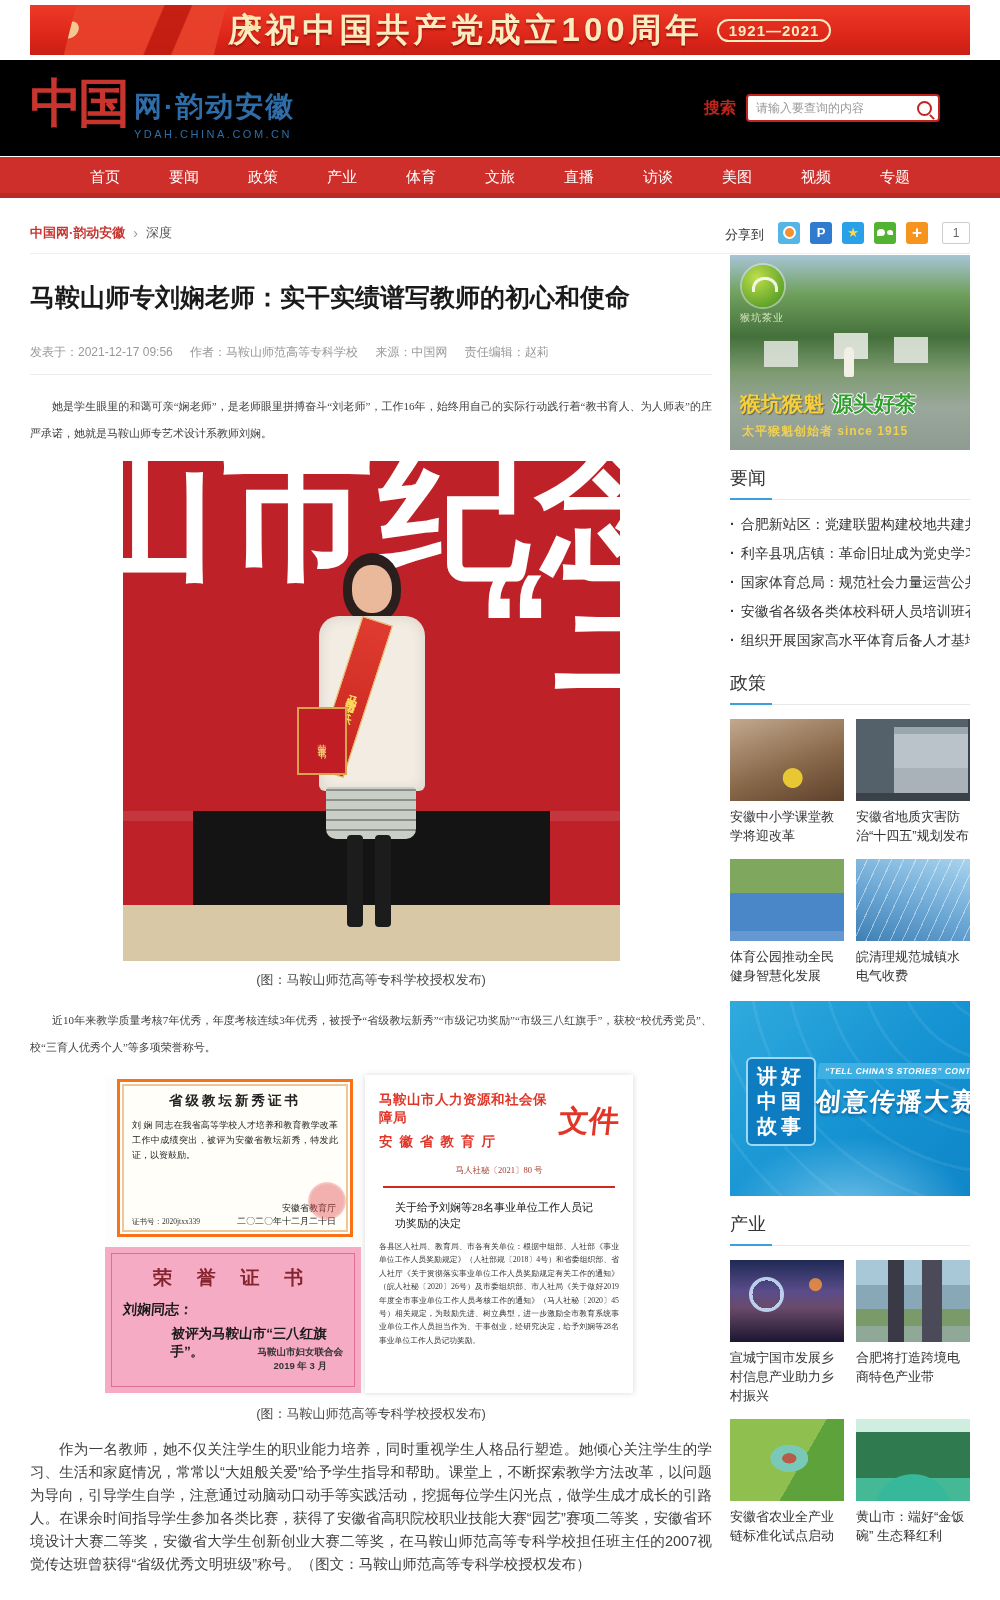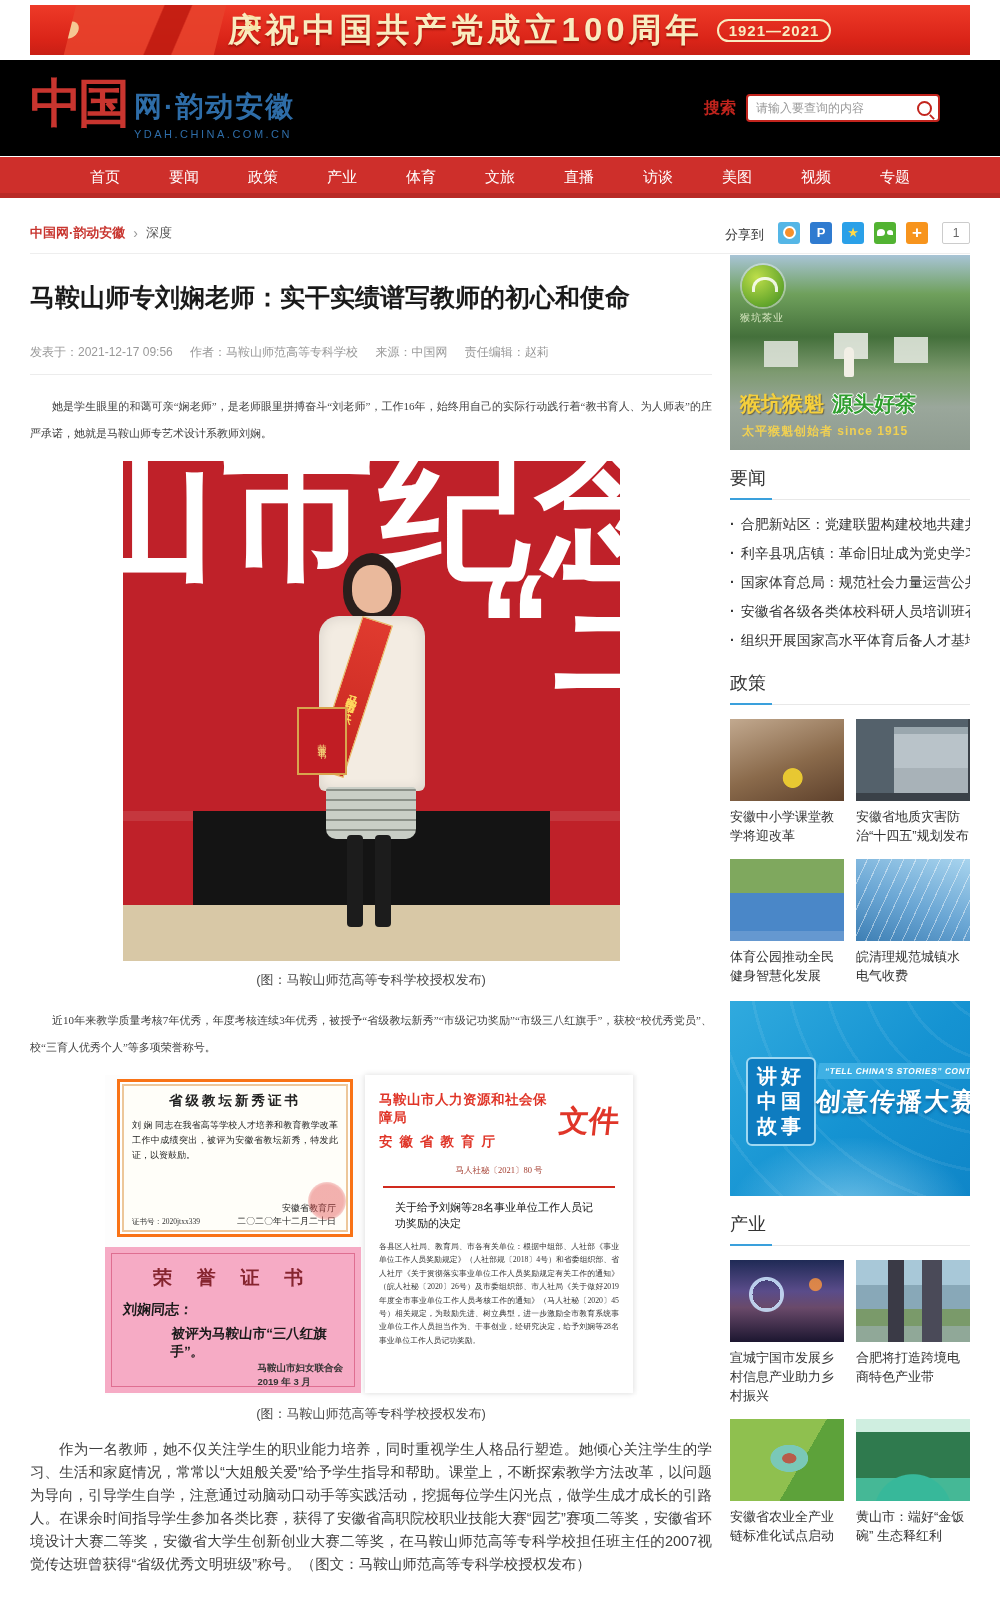--- a/index.html
+++ b/index.html
@@ -127,21 +127,21 @@
   .doc-no{text-align:center;font-size:8.5px;color:#a33c2e;margin-top:14px;}
   .doc-rule{height:2px;background:#d02a1e;margin:9px 4px 11px;}
   .doc-title{text-align:left;font-size:11px;line-height:16px;font-weight:normal;color:#111;padding:0 16px;}
   .doc-body{margin-top:9px;font-size:7.8px;line-height:13.4px;color:#333;text-align:justify;}
   .cert2{position:absolute;left:0;top:172px;width:256px;height:146px;background:#f6abc5;
     padding:10px 14px;box-sizing:border-box;}
   .cert2::before{content:"";position:absolute;inset:6px;border:1px solid rgba(208,70,110,.6);pointer-events:none;}
   .cert2-title{text-align:center;font-size:19px;font-weight:bold;color:#86252f;letter-spacing:10px;margin-top:8px;}
   .cert2-name{margin:10px 0 0 4px;font-size:14px;font-weight:bold;color:#1a1a1a;transform:skewX(-4deg);}
   .cert2-body{margin:6px 0 0 52px;font-size:13.5px;font-weight:bold;color:#1a1a1a;transform:skewX(-4deg);}
-  .cert2-sig{position:absolute;right:18px;bottom:4px;font-size:9.5px;font-weight:bold;
+  .cert2-sig{position:absolute;right:18px;bottom:20px;text-align:center;font-size:9.5px;font-weight:bold;
     color:#333;line-height:14px;}
 
   
   .sidebar{position:absolute;left:730px;top:255px;width:240px;}
   .tea-ad{position:relative;width:240px;height:195px;overflow:hidden;cursor:pointer;
     background:linear-gradient(180deg,#a8c4d6 0%,#6fa05c 20%,#44703b 42%,#7d9a70 60%,#9aa79b 78%,#8e9b90 100%);}
   .tea-ad::before{content:"";position:absolute;left:104px;top:78px;width:34px;height:26px;background:#eef0ea;
     box-shadow:60px 4px 0 #e8ece4,-70px 8px 0 #e4e8e0;opacity:.85;}
   .tea-statue{position:absolute;left:114px;top:92px;width:10px;height:30px;background:#f2efe6;border-radius:5px 5px 2px 2px;}
   .tea-logo-icon{position:absolute;left:12px;top:10px;width:42px;height:42px;border-radius:50%;

